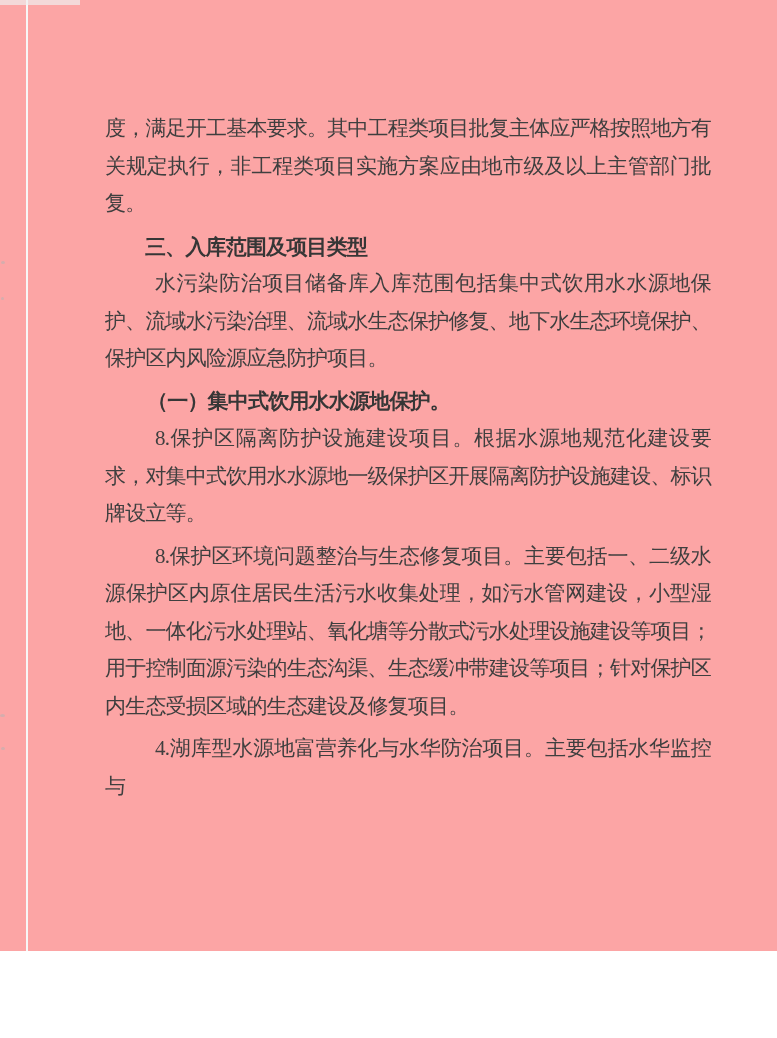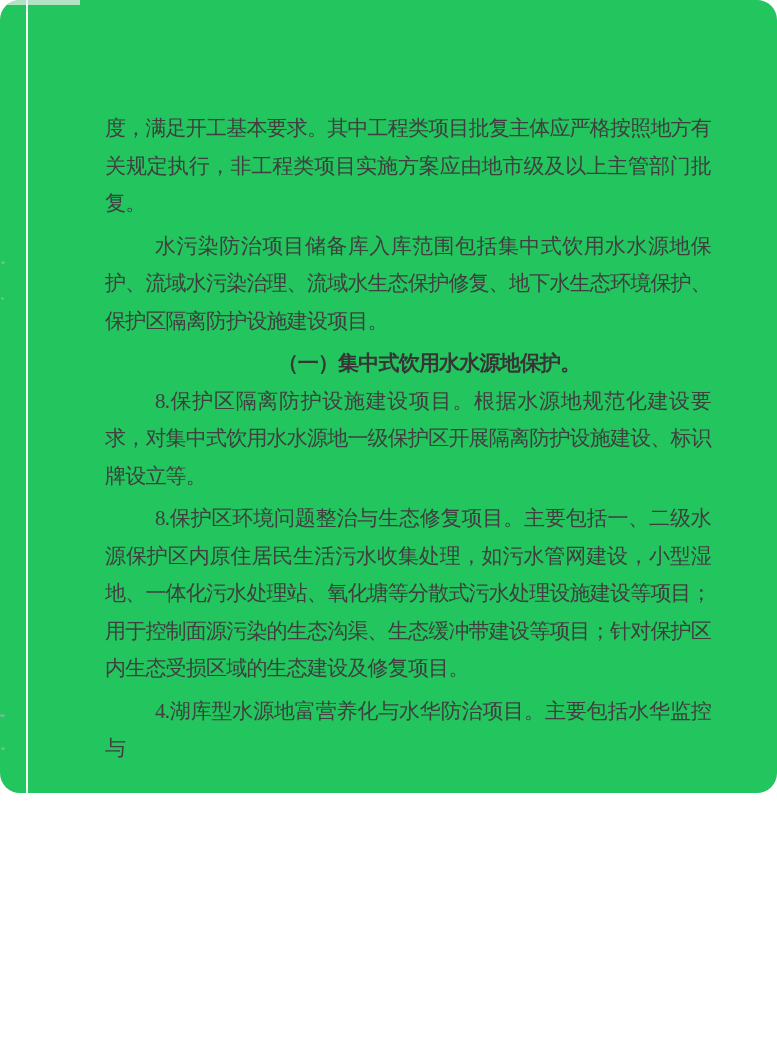--- a/index.html
+++ b/index.html
@@ -3,25 +3,24 @@
 <meta charset="utf-8">
 <style>
   html, body {
     margin: 0;
     padding: 0;
     background: #ffffff;
   }
   .page {
     position: relative;
     width: 777px;
-    height: 793px;
-    background: #22c55e;
+    height: 951px;
+    background: #fca5a5;
     overflow: hidden;
     font-family: "Liberation Serif", serif;
-    border-radius: 20px;
   }
   
   .edge-line {
     position: absolute;
     left: 26px; top: 0;
     width: 2px; height: 1038px;
     background: #f7f7f7;
   }
   .top-smudge {
     position: absolute;
@@ -62,21 +61,21 @@
     font-family: "Liberation Sans", sans-serif;
     font-weight: bold;
     color: #363636;
     text-align: left;
     text-indent: 40px;
     margin: 2px 0 0 0;
   }
   .para.h2 {
     font-weight: bold;
     color: #363636;
-    text-align: center;
+    text-align: left;
     text-indent: 42px;
     margin: 0;
   }
   .page-number {
     position: absolute;
     right: 86px;
     top: 1050px;
     font-family: "Liberation Serif", serif;
     font-size: 17px;
     letter-spacing: 3px;
@@ -91,21 +90,22 @@
   <div class="edge-line"></div>
   <div class="top-smudge"></div>
   <div class="speck s1"></div>
   <div class="speck s2"></div>
   <div class="speck s3"></div>
   <div class="speck s4"></div>
 
   <div class="content">
 
   <div class="para body">度，满足开工基本要求。其中工程类项目批复主体应严格按照地方有关规定执行，非工程类项目实施方案应由地市级及以上主管部门批复。</div>
-      <div class="para body indent">水污染防治项目储备库入库范围包括集中式饮用水水源地保护、流域水污染治理、流域水生态保护修复、地下水生态环境保护、保护区隔离防护设施建设项目。</div>
+      <div class="para h1">三、入库范围及项目类型</div>
+      <div class="para body indent">水污染防治项目储备库入库范围包括集中式饮用水水源地保护、流域水污染治理、流域水生态保护修复、地下水生态环境保护、保护区内风险源应急防护项目。</div>
       <div class="para h2">（一）集中式饮用水水源地保护。</div>
       <div class="para body indent">8.保护区隔离防护设施建设项目。根据水源地规范化建设要求，对集中式饮用水水源地一级保护区开展隔离防护设施建设、标识牌设立等。</div>
       <div class="para body indent">8.保护区环境问题整治与生态修复项目。主要包括一、二级水源保护区内原住居民生活污水收集处理，如污水管网建设，小型湿地、一体化污水处理站、氧化塘等分散式污水处理设施建设等项目；用于控制面源污染的生态沟渠、生态缓冲带建设等项目；针对保护区内生态受损区域的生态建设及修复项目。</div>
       <div class="para body indent">4.湖库型水源地富营养化与水华防治项目。主要包括水华监控与</div>
     </div>
 
   <div class="page-number">— 13 —</div>
 </div>
 
 </body></html>

